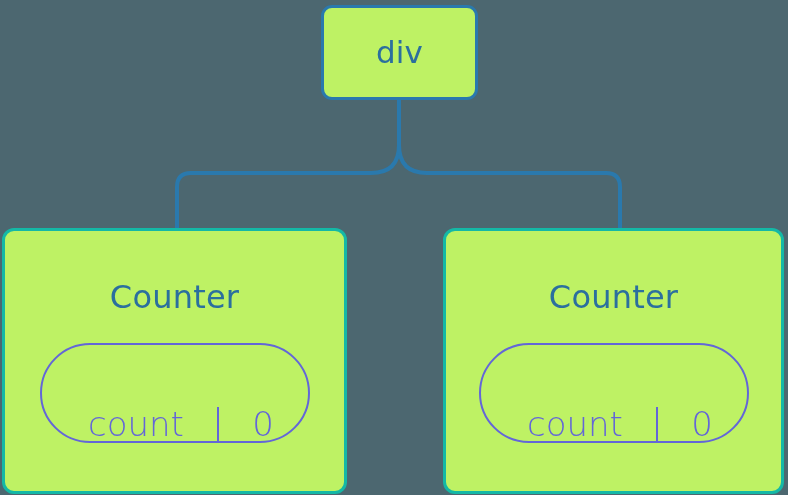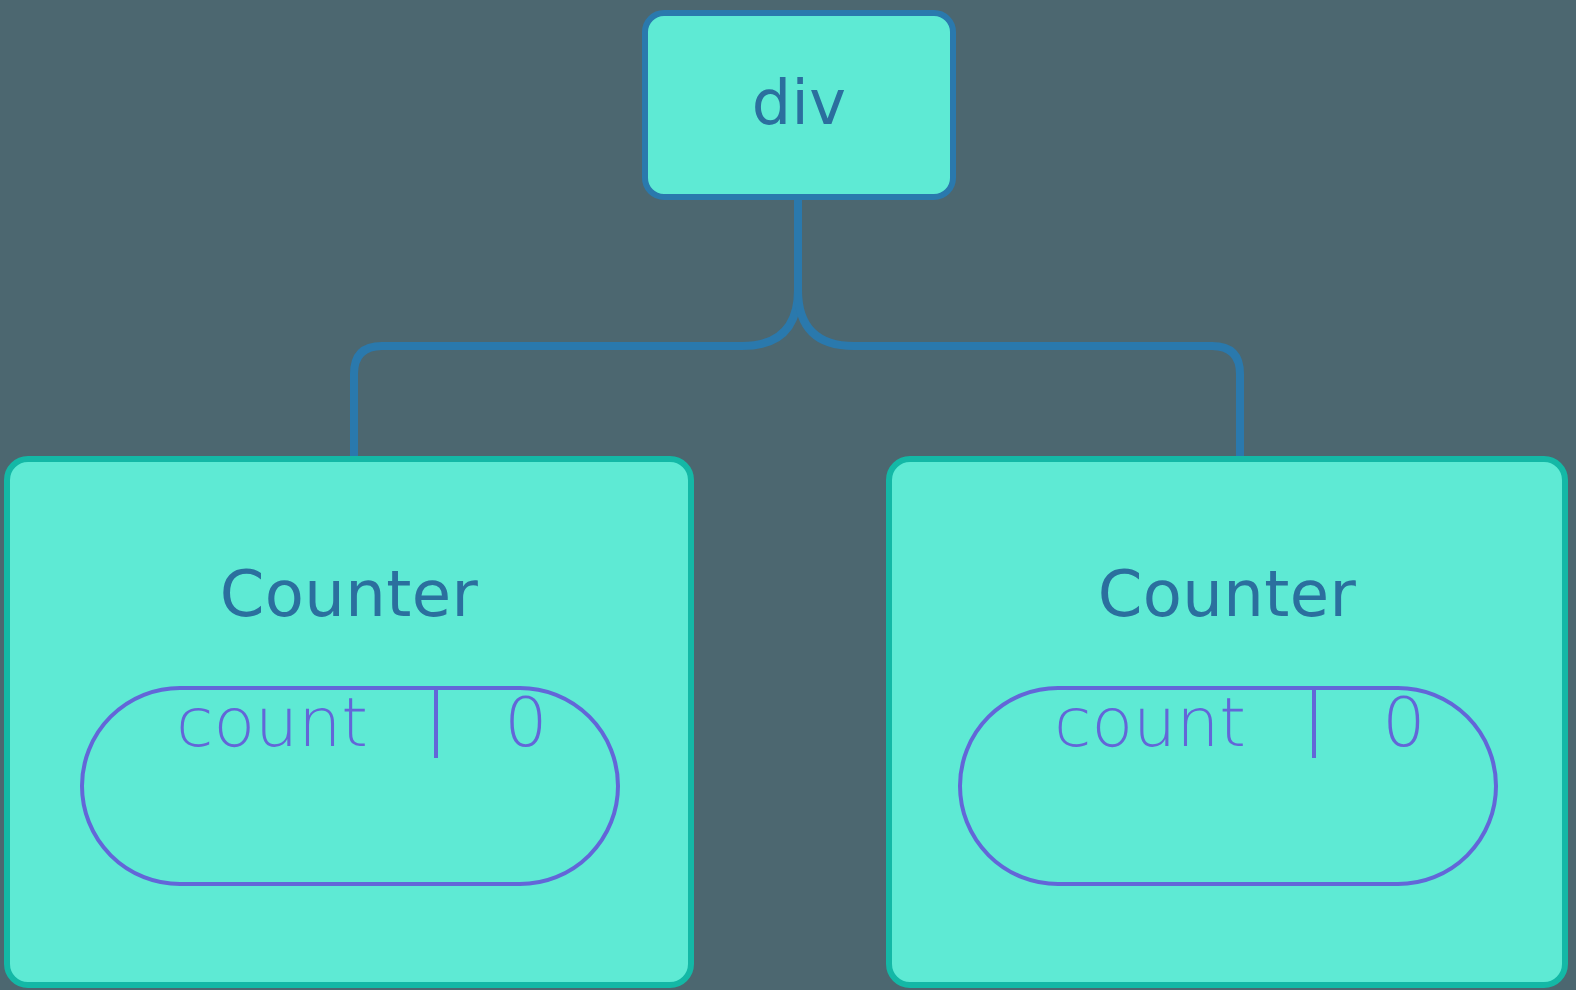--- a/index.html
+++ b/index.html
@@ -27,21 +27,21 @@
     left: 0;
     top: 0;
     width: 788px;
     height: 495px;
     pointer-events: none;
   }
 
   
   .node {
     position: absolute;
-    background: #5eead4;
+    background: #bef264;
     box-sizing: border-box;
   }
   .node-div {
     left: 321px;
     top: 5px;
     width: 157px;
     height: 95px;
     border: 3px solid #2a79ad;
     border-radius: 11px;
     display: flex;
@@ -82,21 +82,21 @@
     margin-top: 50px;
   }
 
   
   .pill {
     margin-top: 30px;
     height: 100px;
     border: 2px solid #6366d8;
     border-radius: 50px;
     display: flex;
-    align-items: flex-start;
+    align-items: flex-end;
     box-sizing: border-box;
     background: transparent;
   }
   .pill-key,
   .pill-val {
     display: flex;
     align-items: center;
     justify-content: center;
     color: #6366d8;
     font-size: 34px;

